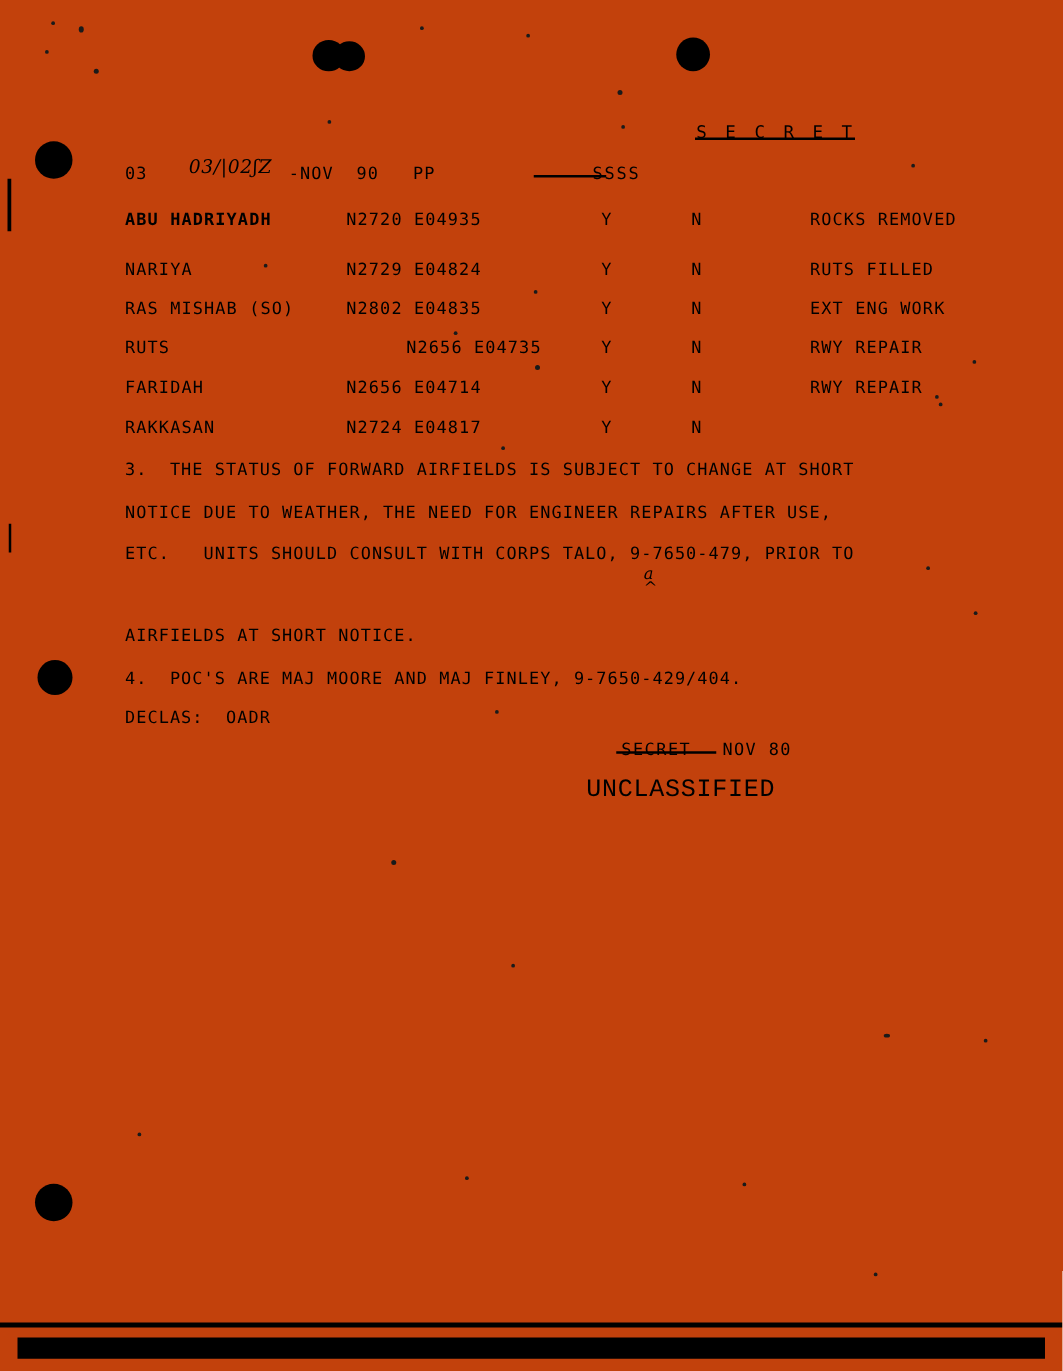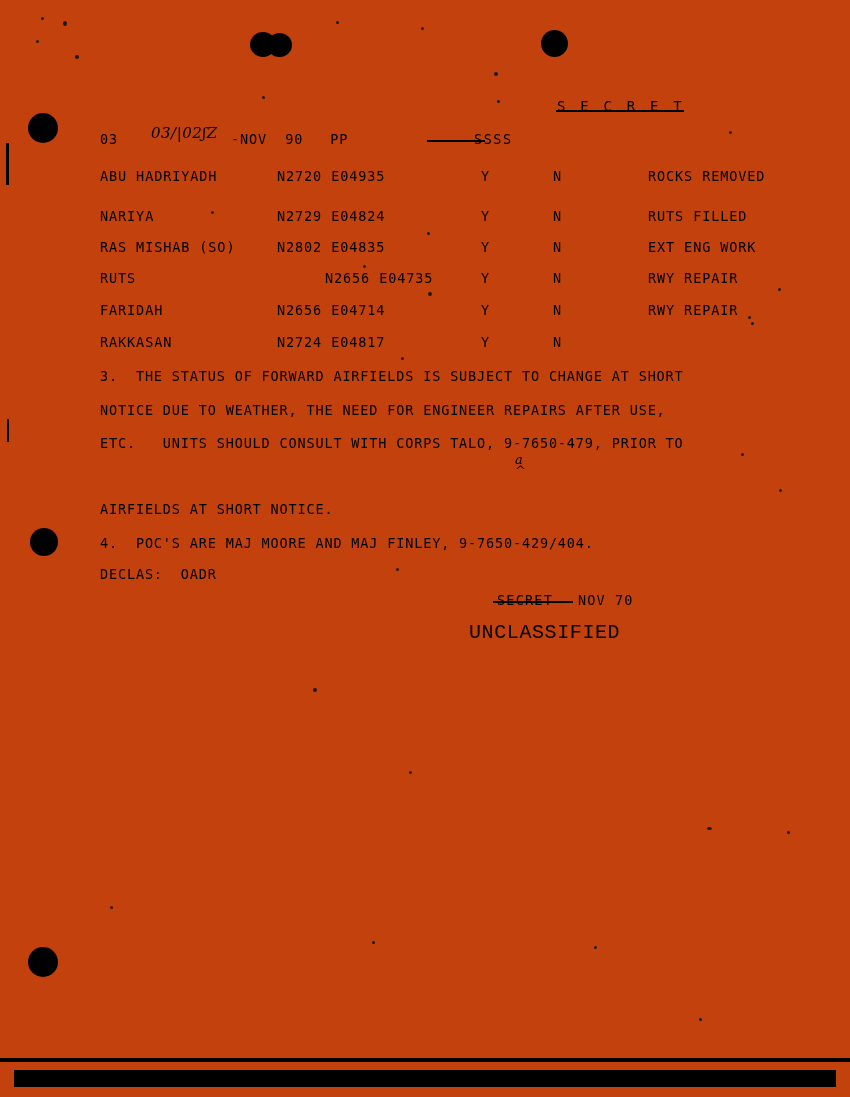--- a/index.html
+++ b/index.html
@@ -197,21 +197,21 @@
 
     <div class="classif-top">S E C R E T</div>
     <div class="strike-line" style="left:556px; top:110px; width:128px;"></div>
 
     <div class="line" style="left:100px; top:131px;">03</div>
     <div class="hand" style="left:151px; top:124px;">03/|02ʃZ</div>
     <div class="line" style="left:231px; top:131px;">-NOV  90   PP</div>
     <div class="line" style="left:430px; top:131px; letter-spacing:1.5px;margin-left:44px;">SSSS</div>
     <div class="strike-line" style="left:427px; top:140px; width:58px;"></div>
 
-    <div class="line row-name" style="top:168px;">ABU HADRIYADH</div>
+    <div class="line row-name" style="top:168px;font-weight:bold;">ABU HADRIYADH</div>
     <div class="line row-coord" style="top:168px;">N2720 E04935</div>
     <div class="line row-y" style="top:168px;">Y</div>
     <div class="line row-n" style="top:168px;">N</div>
     <div class="line row-rem" style="top:168px;">ROCKS REMOVED</div>
 
     <div class="line row-name" style="top:208px;">NARIYA</div>
     <div class="line row-coord" style="top:208px;">N2729 E04824</div>
     <div class="line row-y" style="top:208px;">Y</div>
     <div class="line row-n" style="top:208px;">N</div>
     <div class="line row-rem" style="top:208px;">RUTS FILLED</div>
@@ -245,21 +245,21 @@
     <div class="para" style="top:435px;">ETC.   UNITS SHOULD CONSULT WITH CORPS TALO, 9-7650-479, PRIOR TO</div>
     <div class="para" style="top:501px;">AIRFIELDS AT SHORT NOTICE.</div>
     <div class="para" style="top:535px;">4.  POC'S ARE MAJ MOORE AND MAJ FINLEY, 9-7650-429/404.</div>
     <div class="para" style="top:566px;">DECLAS:  OADR</div>
 
     <div class="hand" style="left:515px; top:452px; font-size:13px;">a</div>
     <div class="caret" style="left:515px; top:463px;">^</div>
 
     <div class="footer-secret">SECRET</div>
     <div class="strike-line" style="left:493px; top:601px; width:80px;"></div>
-    <div class="footer-date">NOV 70</div>
+    <div class="footer-date">NOV 80</div>
     <div class="footer-unclass">UNCLASSIFIED</div>
 
   </div>
 
   <div class="bottom-bar-thin"></div>
   <div class="bottom-bar"></div>
 
 </div>
 
 </body></html>

